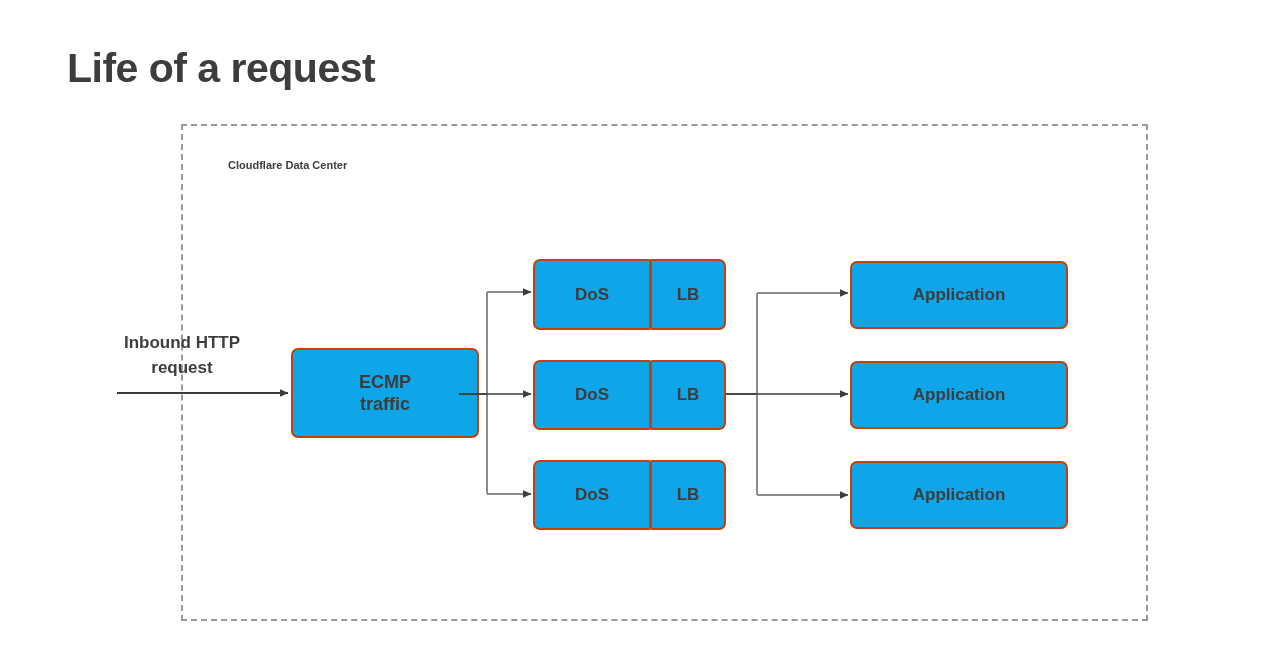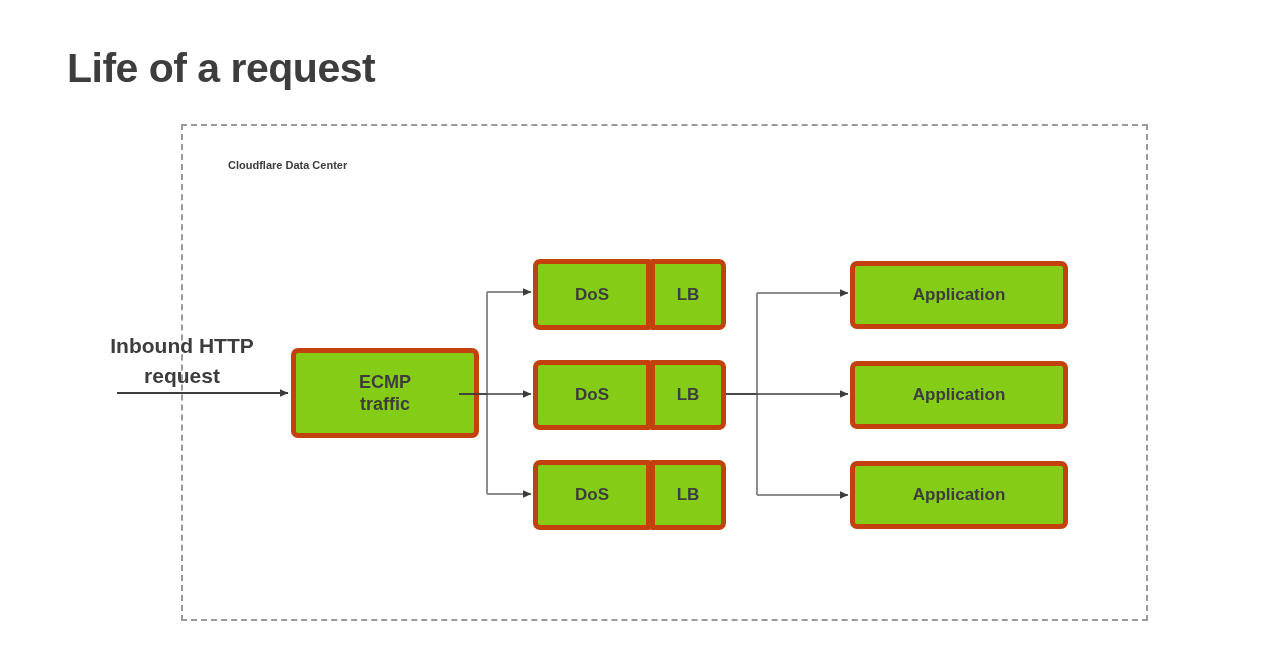--- a/index.html
+++ b/index.html
@@ -51,22 +51,22 @@
     top: 159px;
     font-size: 11px;
     font-weight: bold;
     color: #3d3d3d;
     white-space: nowrap;
   }
 
   
   .node {
     position: absolute;
-    background: #84cc16;
-    border: 5px solid #c2410c;
+    background: #0ea5e9;
+    border: 2px solid #c2410c;
     border-radius: 7px;
     box-sizing: border-box;
     display: flex;
     align-items: center;
     justify-content: center;
     color: #3d3d3d;
     font-weight: bold;
     font-size: 17px;
     text-align: center;
     line-height: 1.25;
@@ -91,21 +91,21 @@
     border-bottom-left-radius: 2px;
   }
 
   
   #inbound-label {
     position: absolute;
     left: 96px;
     top: 331px;
     width: 172px;
     text-align: center;
-    font-size: 21px;
+    font-size: 17px;
     font-weight: bold;
     color: #3d3d3d;
     line-height: 1.45;
   }
 
   
   #connectors {
     position: absolute;
     left: 0;
     top: 0;

